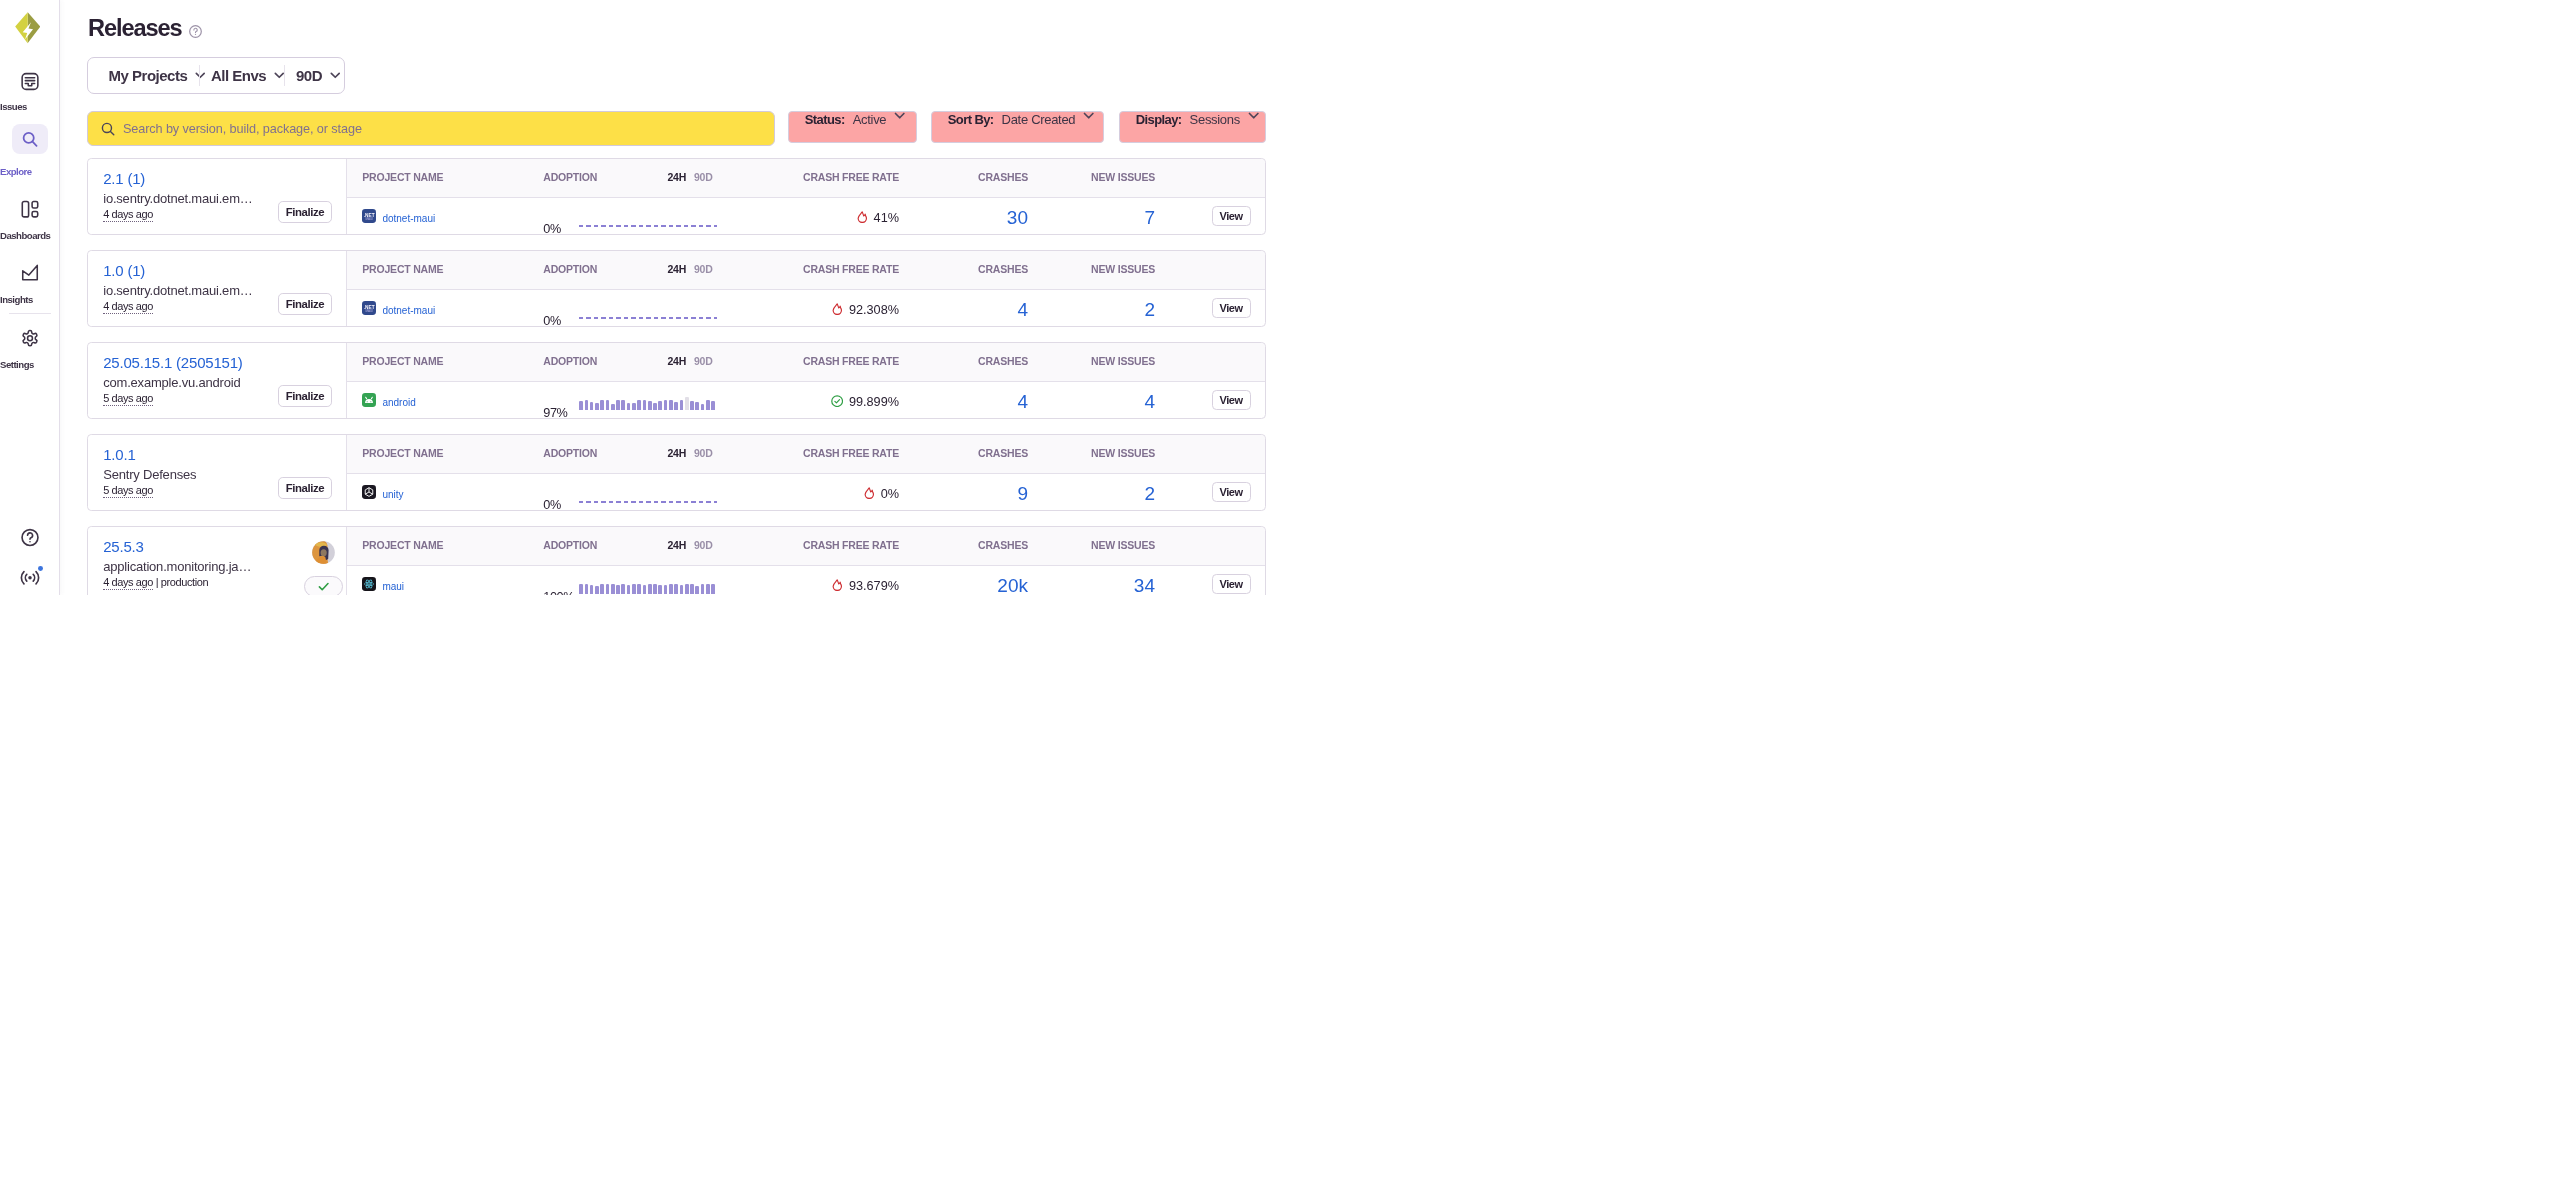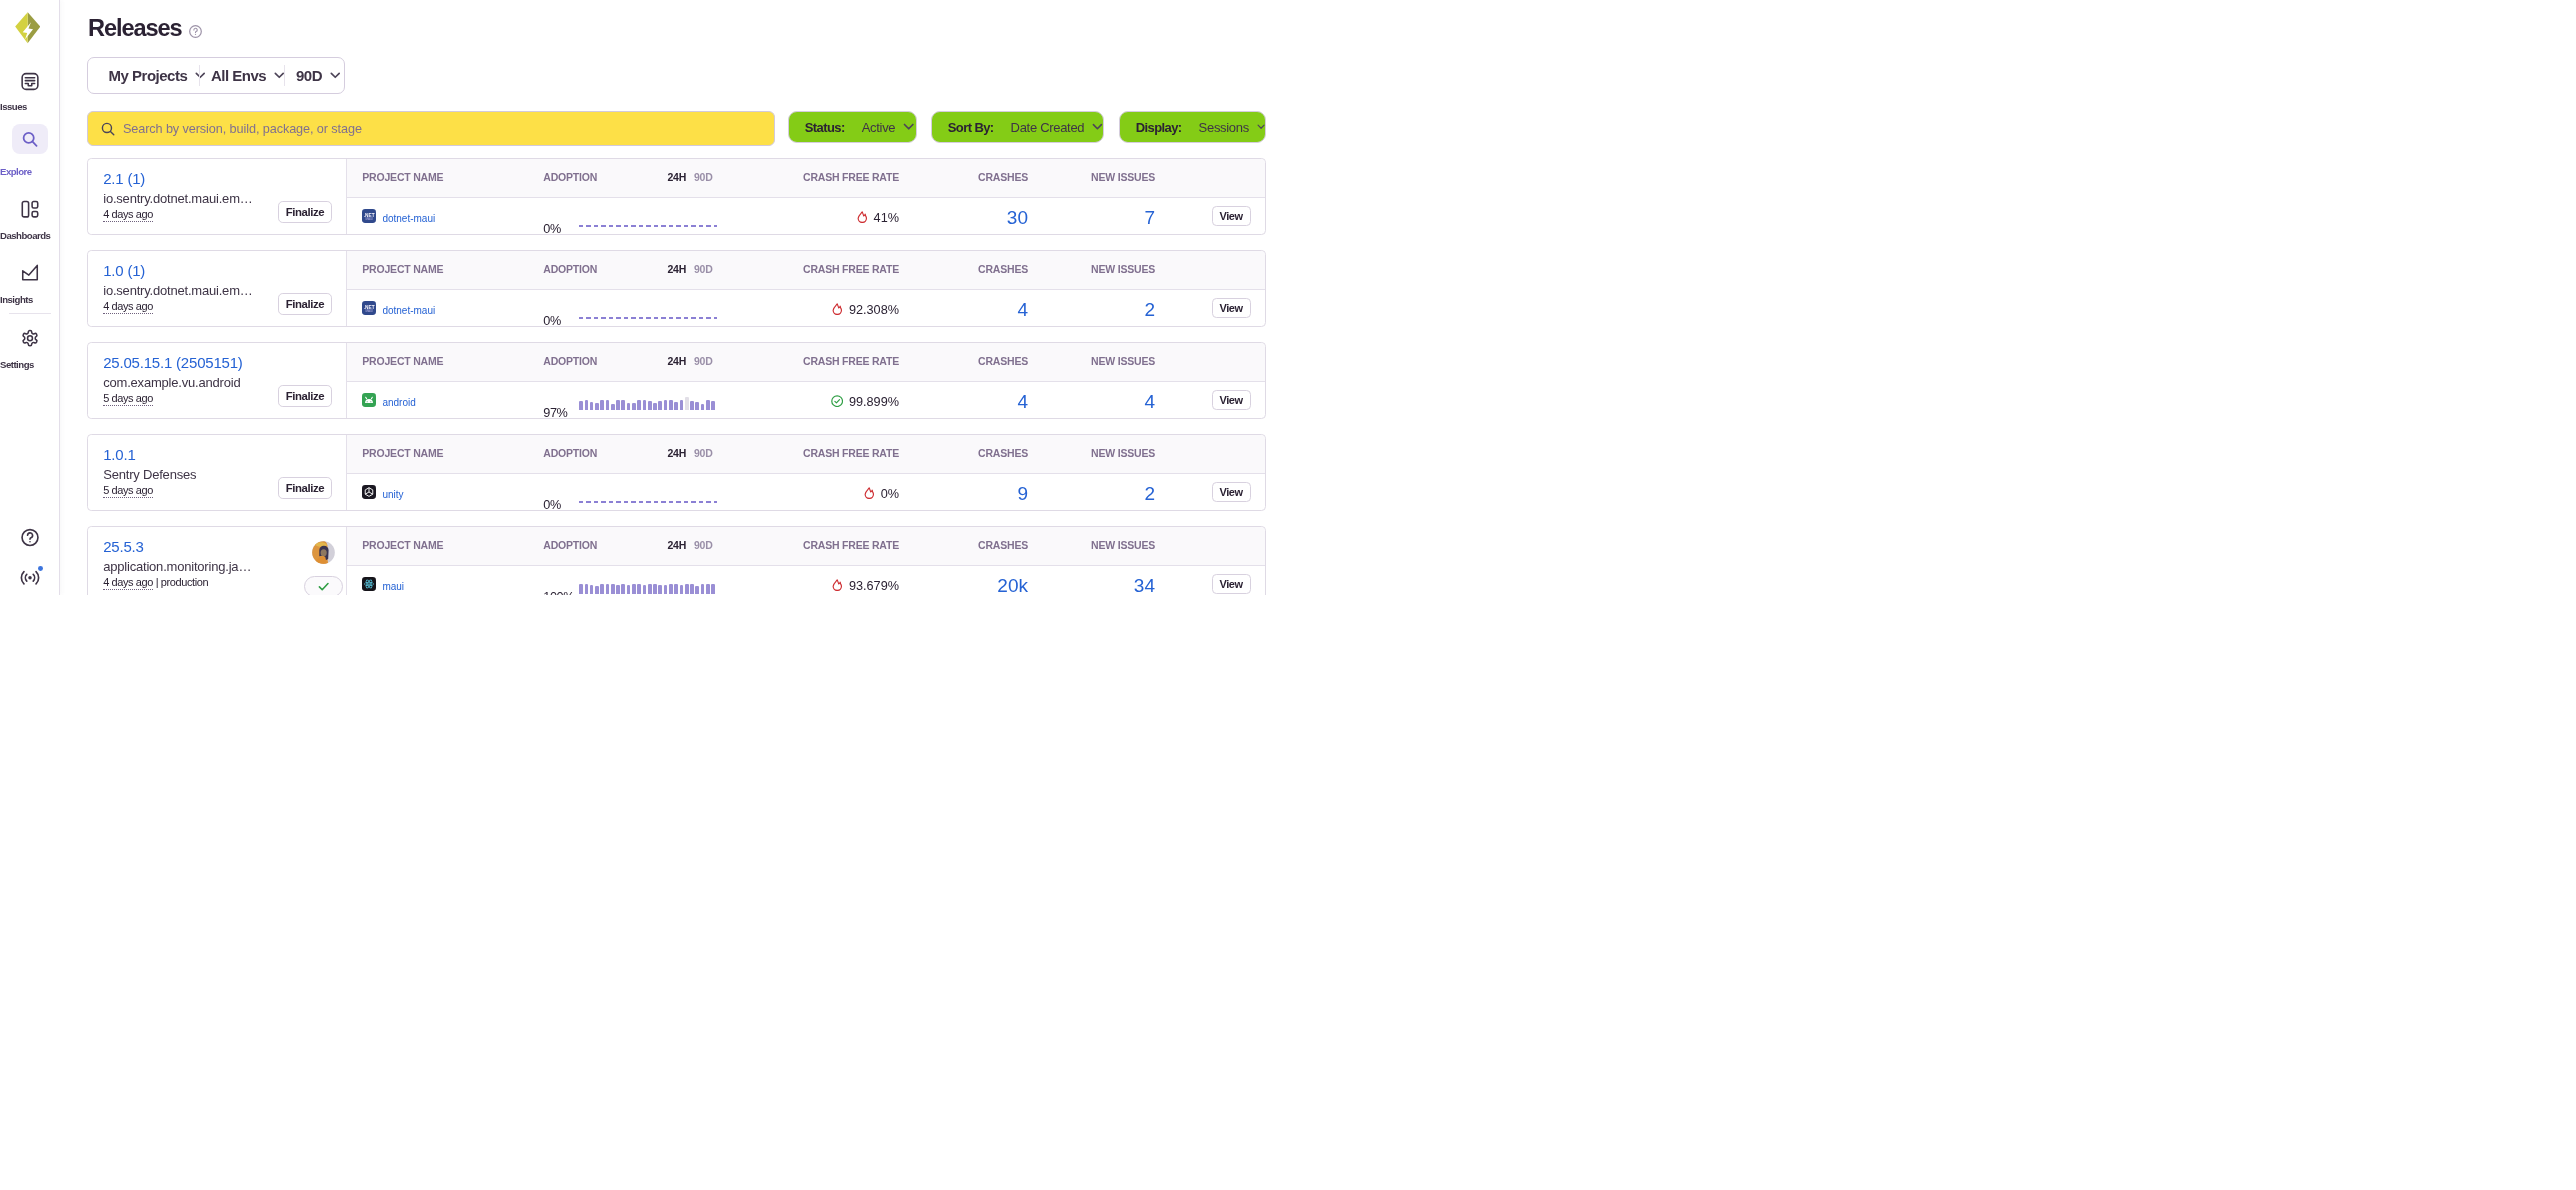--- a/index.html
+++ b/index.html
@@ -29,23 +29,23 @@
   border:0.9px solid #D5CDDE; border-radius:7px; background:#fff; }
 #fpill .seg { position:absolute; top:0; height:100%; display:flex; align-items:center; }
 #fpill .t { font-size:15px; font-weight:bold; color:#3E3446; letter-spacing:-0.5px; }
 #fpill .vdiv { position:absolute; top:7px; bottom:7px; width:0.9px; background:#E7E3EC; }
 
 
 #search { position:absolute; left:87px; top:111px; width:688px; height:35px;
   border:1.3px solid #D2CADB; border-radius:6.1px; background:#fde047; display:flex; align-items:center; }
 #search .ph { font-size:12.7px; color:#80708F; margin-left:7.9px; letter-spacing:-0.1px; }
 .drop { position:absolute; top:111px; height:32px; white-space:nowrap; border:0.9px solid #D5CDDE;
-  border-radius:9px; background:#84cc16; display:flex; align-items:center; font-size:13px; }
+  border-radius:4px; background:#fca5a5; display:flex; font-size:13px; }
 .drop .lab { font-weight:bold; color:#2B2233; letter-spacing:-0.6px; }
-.drop .val { color:#3E3446; margin-left:17px; letter-spacing:-0.3px; }
+.drop .val { color:#3E3446; margin-left:8px; letter-spacing:-0.3px; }
 .drop svg { margin-left:7.9px; }
 
 
 .card { position:absolute; left:87px; width:1179px; height:77px; background:#fff;
   border:0.9px solid #DFDAE5; border-radius:4.4px; }
 .cleft { position:absolute; left:0; top:0; width:259px; height:75px;
   border-right:0.9px solid #E4E0EA; border-radius:4.4px 0 0 4.4px; background:#fff; }
 .ver { position:absolute; left:15.2px; top:11.4px; font-size:15px; letter-spacing:-0.2px; }
 .pkg { position:absolute; left:15.2px; top:31.5px; font-size:13px; color:#3E3446; letter-spacing:-0.2px;
   max-width:175px; white-space:nowrap; }

